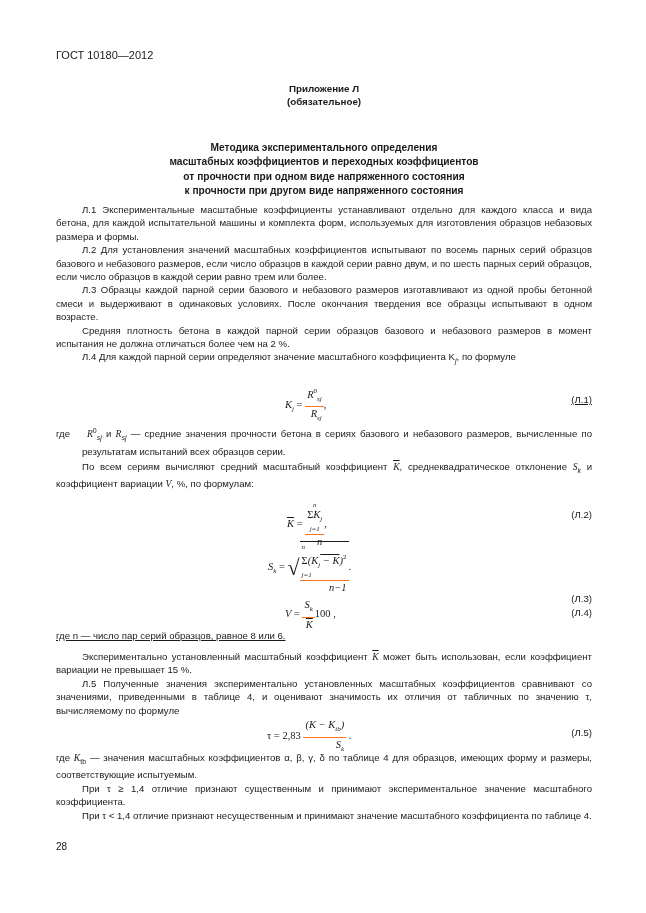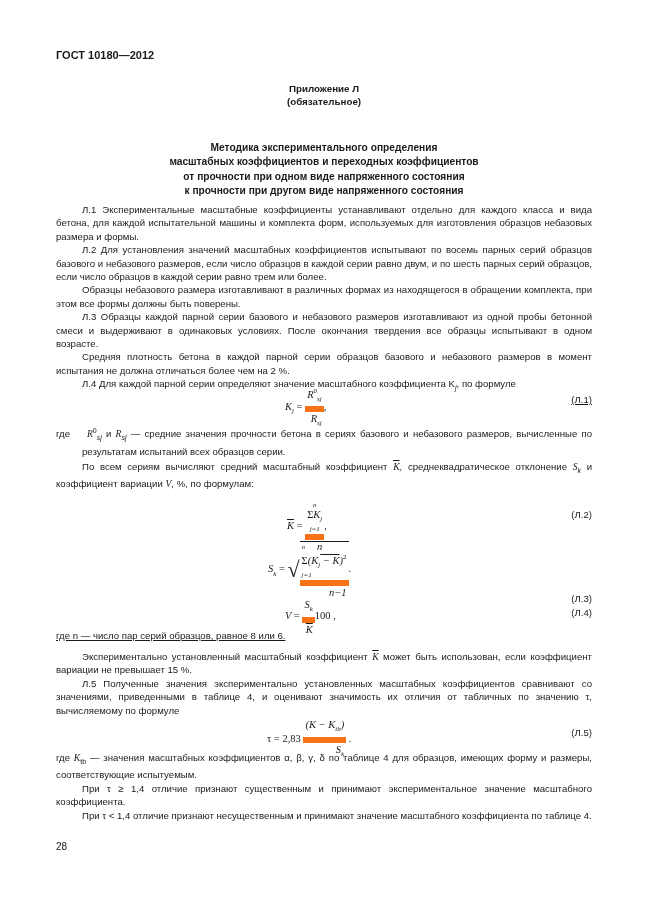--- a/index.html
+++ b/index.html
@@ -1,29 +1,29 @@
 <!DOCTYPE html>
 <html><head>
 <meta charset="utf-8">
 <style>
   html, body { margin: 0; padding: 0; background: #ffffff; }
   body { width: 646px; height: 913px; position: relative; overflow: hidden;
          font-family: "Liberation Sans", sans-serif; color: #1a1a1a; font-size: 9.6px; line-height: 13.4px; }
   .abs { position: absolute; }
-  .gost { left: 56px; top: 49px; font-weight: bold; font-size: 11px; text-align: right; }
+  .gost { left: 56px; top: 49px; font-weight: normal; font-size: 11px; text-align: right; }
   .center { left: 56px; width: 536px; text-align: center; }
   .annex { top: 82px; font-weight: bold; font-size: 9.8px; line-height: 13px; }
   .title { top: 141px; font-weight: bold; font-size: 10.2px; line-height: 14.3px; }
   .txt { left: 56px; width: 536px; text-align: justify; }
   .p { margin: 0; text-indent: 26px; text-align: justify; }
   .p.noind { text-indent: 0; }
   .eqn { position: absolute; font-family: "Liberation Serif", serif; font-style: italic; font-size: 10.5px; }
   .eqnum { position: absolute; right: 54px; font-size: 9.6px; }
   .frac { display: inline-block; vertical-align: middle; text-align: center; }
-  .frac .num { display: block; border-bottom: 6px solid #f97316; padding: 0 2px; }
+  .frac .num { display: block; border-bottom: 1px solid #f97316; padding: 0 2px; }
   .frac .den { display: block; padding: 0 2px; text-align: right; }
   sub, sup { font-size: 7px; }
   .over { text-decoration: overline; }
   .upright { font-style: normal; }
   .where { position: absolute; left: 56px; width: 536px; }
   .hang { padding-left: 26px; text-indent: -26px; text-align: justify; }
   .pagenum { left: 56px; top: 840px; font-size: 10px; text-align: center; }
 </style>
 </head>
 <body>
@@ -38,21 +38,20 @@
 <div class="abs center title">
   <div>Методика экспериментального определения</div>
   <div>масштабных коэффициентов и переходных  коэффициентов</div>
   <div>от прочности при одном виде напряженного состояния</div>
   <div>к прочности при другом виде напряженного состояния</div>
 </div>
 
 <div class="abs txt" style="top:203px;">
   <p class="p">Л.1 Экспериментальные масштабные коэффициенты устанавливают отдельно для каждого класса и вида бетона, для каждой испытательной машины и комплекта форм, используемых для изготовления образцов небазовых размера и формы.</p>
   <p class="p">Л.2 Для установления значений масштабных коэффициентов испытывают по восемь парных серий образцов базового и небазового размеров, если число образцов в каждой серии равно двум, и по шесть парных серий образцов, если число образцов в каждой серии равно трем или более.</p>
-  <p class="p">Образцы небазового размера изготавливают в различных формах из находящегося в обращении комплекта, при этом все формы должны быть поверены.</p>
   <p class="p">Л.3 Образцы каждой парной серии базового и небазового размеров изготавливают из одной пробы бетонной смеси и выдерживают в одинаковых условиях. После окончания твердения все образцы испытывают в одном возрасте.</p>
   <p class="p">Средняя плотность бетона в каждой парной серии образцов базового и небазового размеров в момент испытания не должна отличаться более чем на 2 %.</p>
   <p class="p"><span>Л.4 Для каждой парной серии определяют значение масштабного коэффициента K</span><sub><i>j</i></sub><span>, по формуле</span></p>
 </div>
 
 <div class="eqn" style="left:285px; top:385px;">
   <span>K</span><sub>j</sub>
   <span class="upright"> = </span>
   <span class="frac">
     <span class="num"><span>R</span><sup class="upright">0</sup><sub>sj</sub></span>

